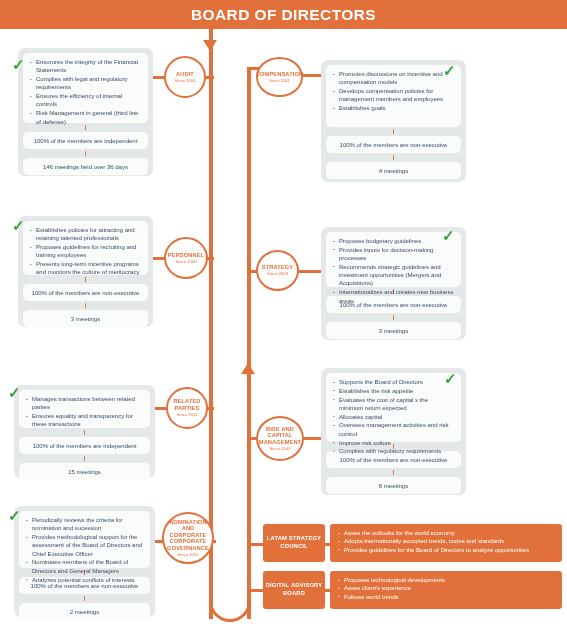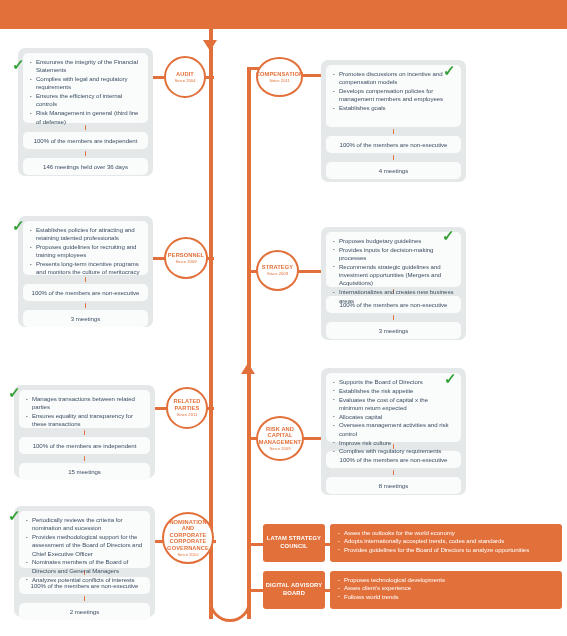--- a/index.html
+++ b/index.html
@@ -187,20 +187,21 @@
     content:"·";
     position:absolute;left:0;top:-0.5px;font-weight:bold;
   }
 </style>
 </head>
 <body>
 
 <div id="canvas">
 
   <div class="header-bar"></div>
+  <div class="header-title">BOARD OF DIRECTORS</div>
 
   <div class="wire v-main"></div>
   <div class="wire v-sec"></div>
   <div class="u-bottom"></div>
   <div class="arrow-down"></div>
   <div class="arrow-up"></div>
 
   <div class="card" style="left:18px; top:48px; width:135px; height:128px;">
     <div class="panel" style="height:70px;">
       <ul class="bullets">

